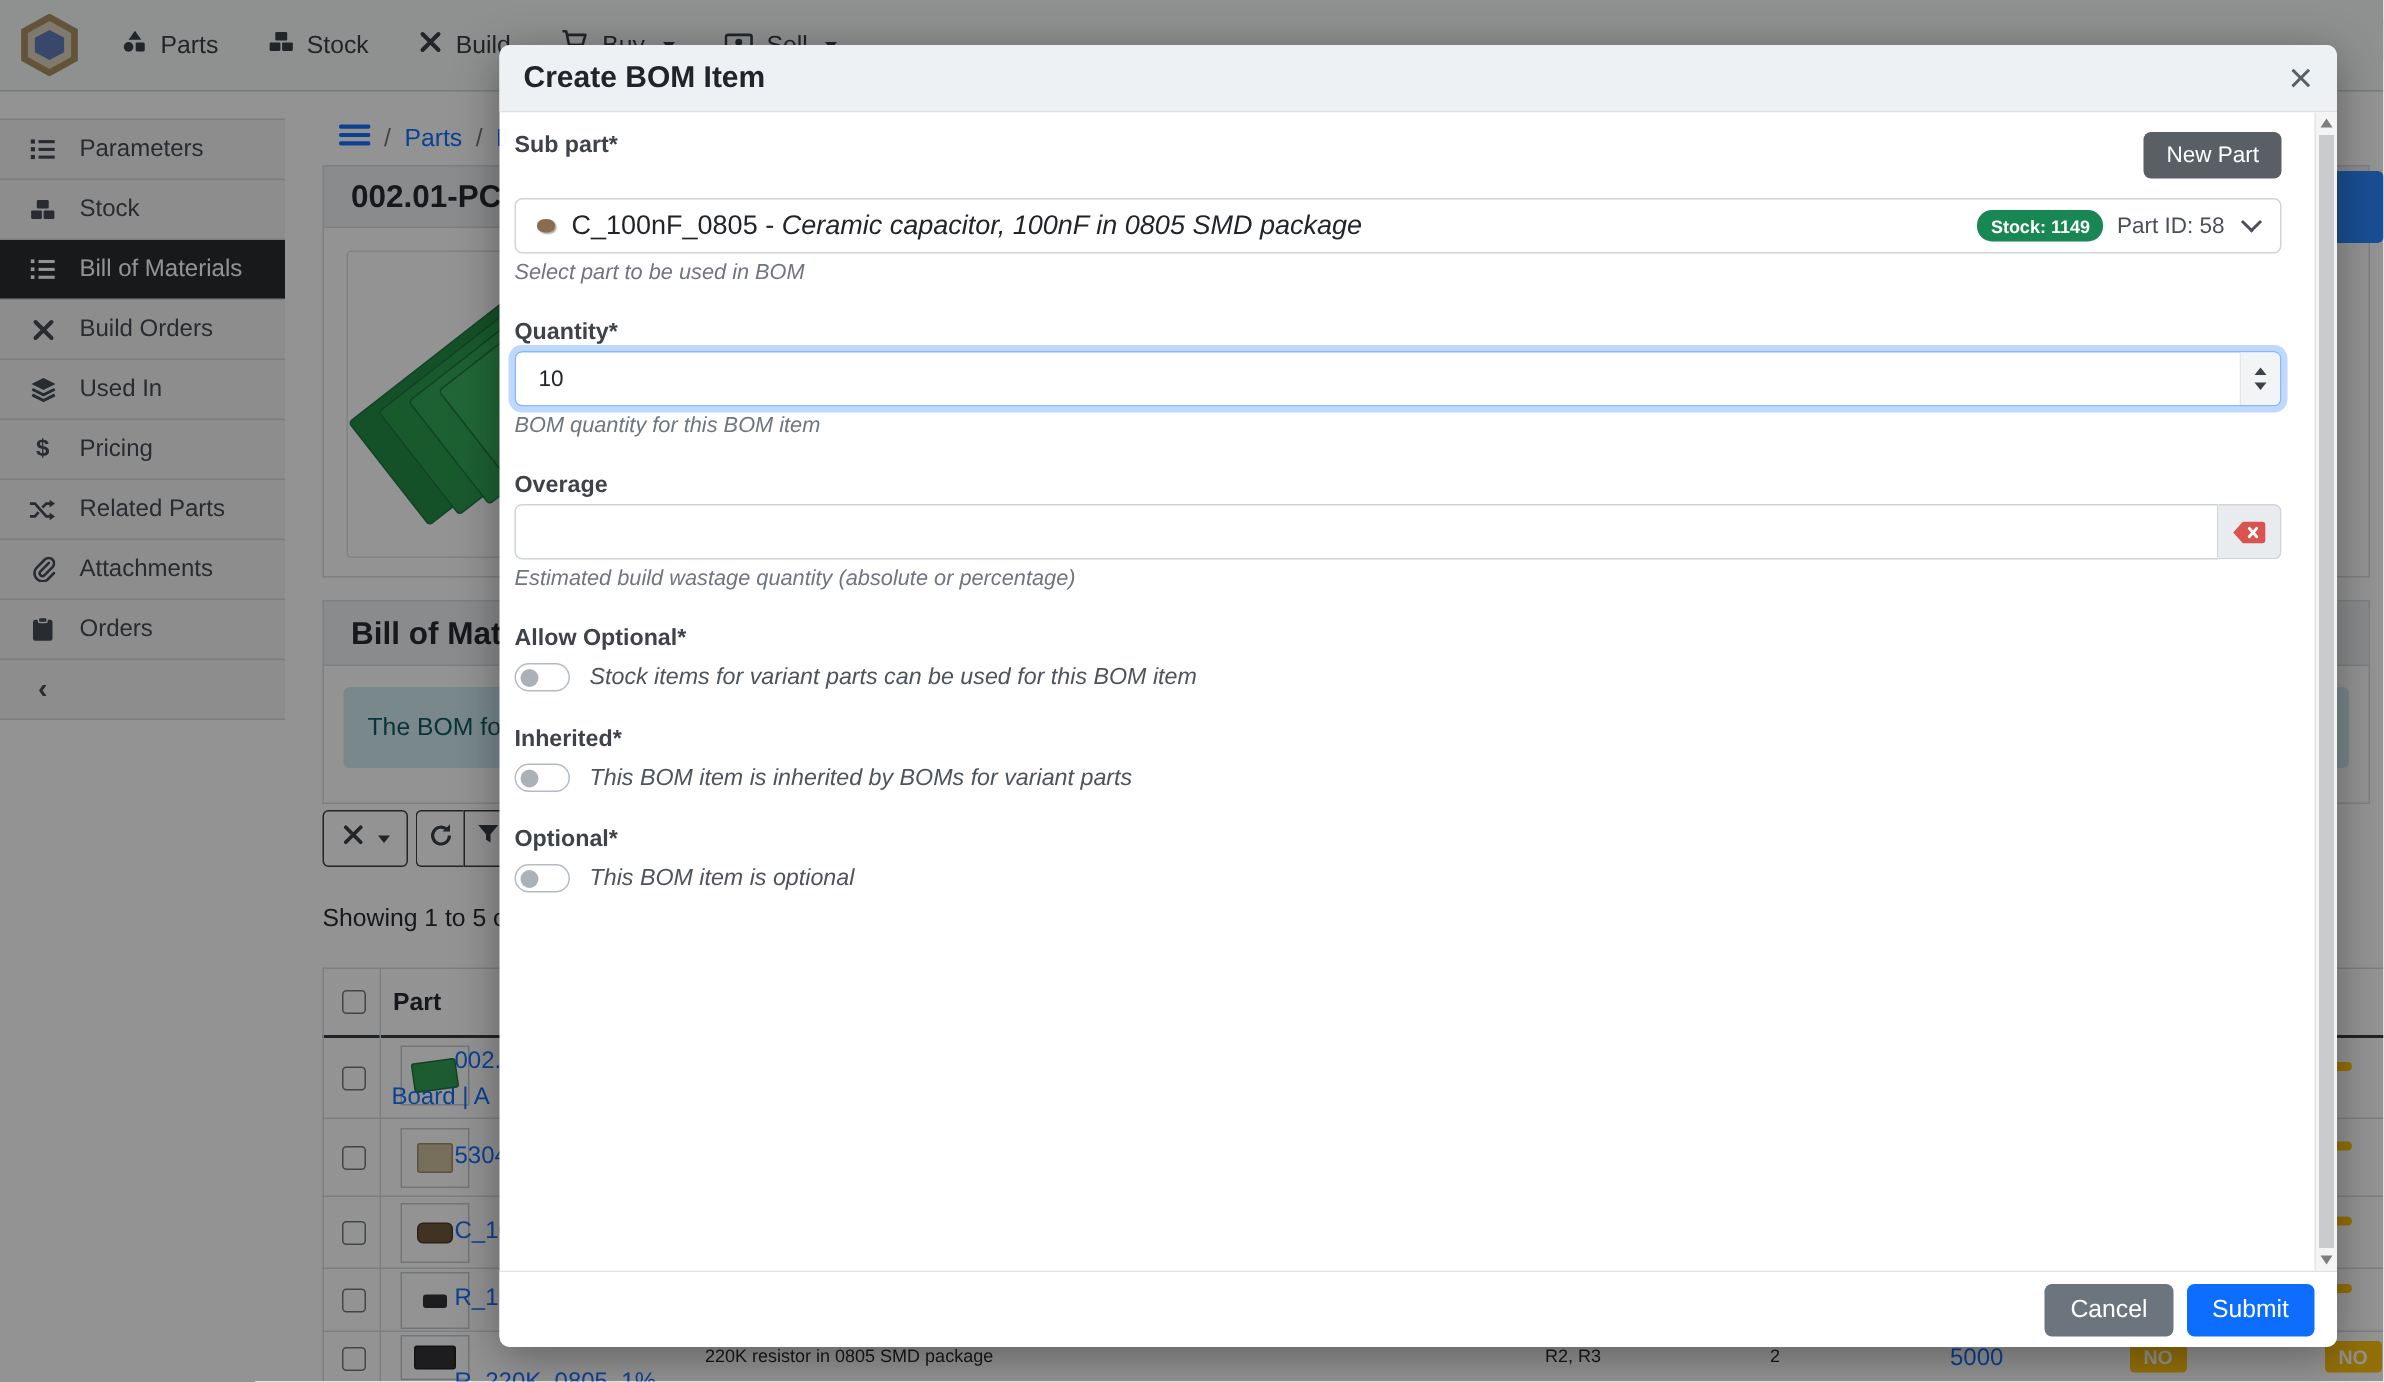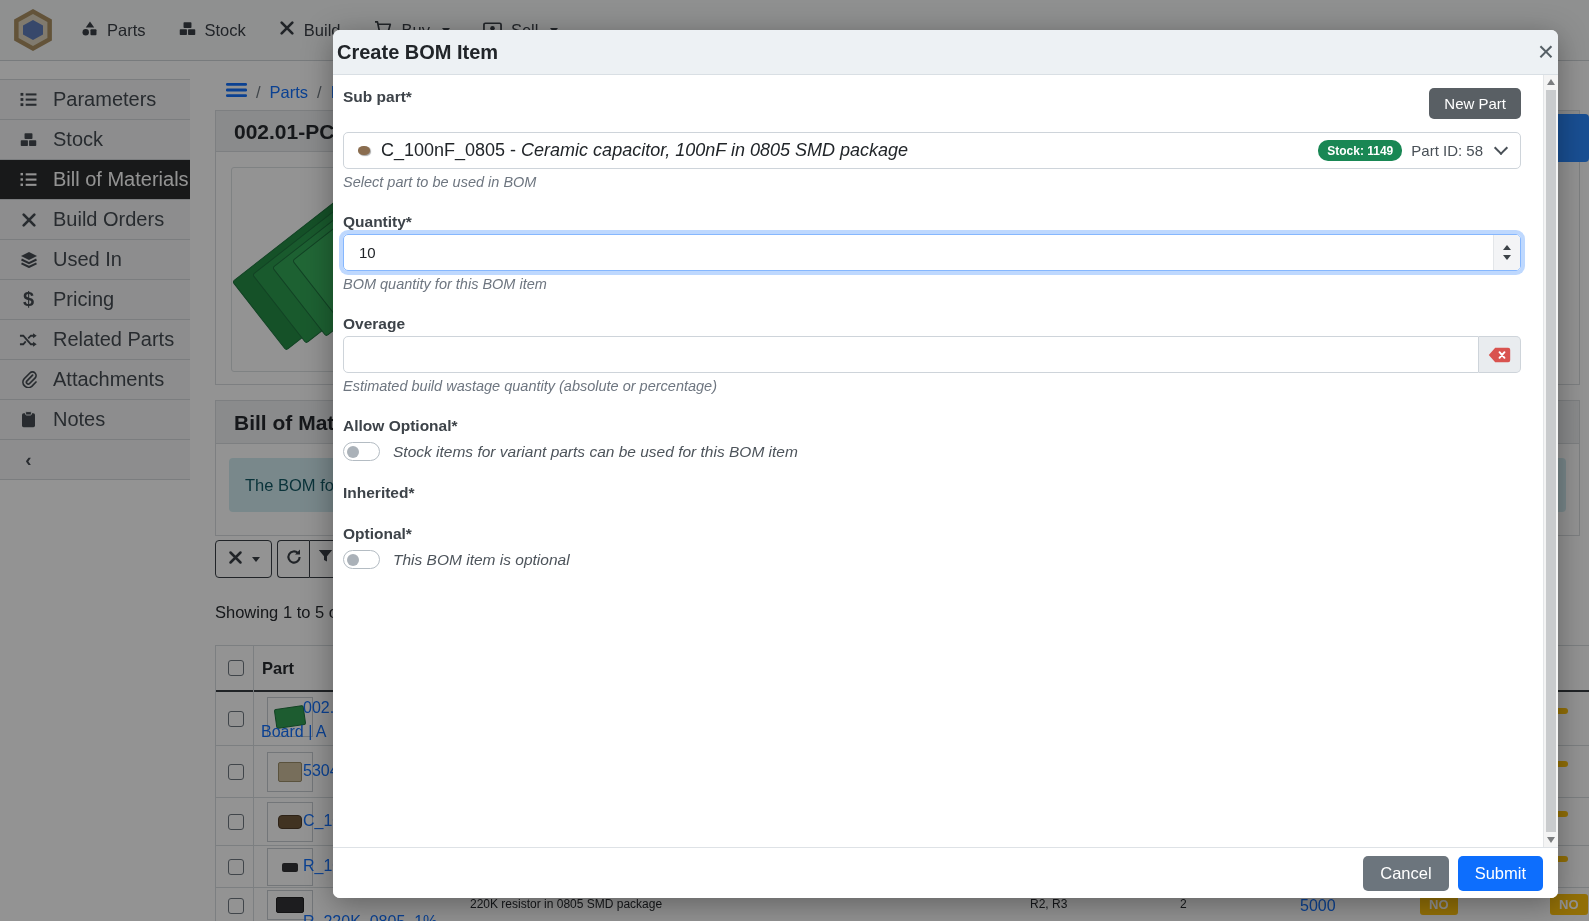--- a/index.html
+++ b/index.html
@@ -19,21 +19,21 @@
   .nav-items { display:flex; margin-left:27px; gap:33px; align-items:center; }
   .nav-item { display:flex; align-items:center; gap:9px; color:#343a40; font-size:16.5px; cursor:pointer; }
   .caret { width:0; height:0; border-left:4.5px solid transparent; border-right:4.5px solid transparent;
     border-top:5px solid #343a40; margin-left:3px; }
   .search-input { position:absolute; left:1480px; top:9px; width:109px; height:35px;
     border:1px solid #ced4da; border-radius:4px; background:#fff; padding:0 10px;
     font-size:15px; color:#495057; font-family:inherit; }
 
   .sidebar { position:absolute; left:0; top:79px; width:190px; z-index:1; border-top:1px solid #d4d8db; }
   .side-item { height:40px; display:flex; align-items:center; gap:13px; padding-left:17px;
-    background:#f4f5f6; border-bottom:1px solid #d4d8db; color:#40474e; font-size:20px; cursor:pointer; }
+    background:#f4f5f6; border-bottom:1px solid #d4d8db; color:#40474e; font-size:16px; cursor:pointer; }
   .side-item .icn { width:23px; display:flex; justify-content:center; align-items:center; color:#40474e; font-weight:700; }
   .side-item.active { background:#242628; color:#fff; }
   .side-item.active .icn { color:#fff; }
   .side-collapse { font-size:19px; font-weight:700; }
 
   .breadcrumb { position:absolute; left:226px; top:82px; display:flex; align-items:center; gap:9px;
     font-size:16.5px; color:#0d6efd; z-index:1; }
   .crumb-sep { color:#6c757d; }
   .crumb-link { color:#0d6efd; cursor:pointer; }
 
@@ -82,21 +82,21 @@
   .th-conn { width:24px; height:20px; background:#cdbd9c; border:1px solid #9a8b66; border-radius:2px; }
   .th-cap2 { width:24px; height:14px; background:#6e5437; border:1px solid #493722; border-radius:4px; }
   .th-res-s { width:16px; height:9px; background:#2e2e30; border-radius:2px; }
   .th-res { width:28px; height:16px; background:#2e2e30; border-radius:2px; border:1px solid #1c1c1e; }
 
   
   .backdrop { position:absolute; inset:0; background:rgba(8,8,8,0.44); z-index:10; }
   .modal { position:absolute; left:333px; top:30px; width:1225px; height:868px; background:#fff;
     border-radius:7px; z-index:20; box-shadow:0 6px 30px rgba(0,0,0,.35); }
   .m-header { height:45px; background:#edf1f4; border-bottom:1px solid #d9dfe4;
-    border-radius:7px 7px 0 0; display:flex; align-items:center; padding:0 4px; }
+    border-radius:7px 7px 0 0; display:flex; align-items:center; padding:0 16px; }
   .m-title { font-size:20px; font-weight:600; color:#212529; }
   .m-close { margin-left:auto; font-size:28px; color:#566066; line-height:1; cursor:pointer; font-weight:400; }
   .m-body { position:absolute; top:45px; bottom:51px; left:0; right:15px; padding:10px 22px 0 10px; overflow:hidden; }
   .m-footer { position:absolute; bottom:0; left:0; right:0; height:51px; background:#fff;
     border-top:1px solid #dee2e6; border-radius:0 0 7px 7px;
     display:flex; align-items:center; justify-content:flex-end; gap:9px; padding:0 15px; }
   .btn { border:none; border-radius:5px; color:#fff; font-size:16.5px; padding:8px 17px;
     font-family:inherit; cursor:pointer; }
   .btn-cancel { background:#6c757d; }
   .btn-submit { background:#0d6efd; }
@@ -279,21 +279,21 @@
       </span>
     <span>Attachments</span>
   </div>
   <div class="side-item">
     <span class="icn">
         <svg width="15" height="17" viewBox="0 0 15 17">
           <rect x="1" y="2.2" width="13" height="14" rx="1.6" fill="currentColor"></rect>
           <rect x="4.6" y="0.6" width="5.8" height="3.4" rx="1" fill="currentColor" stroke="#f4f5f6" stroke-width="1"></rect>
         </svg>
       </span>
-    <span>Notes</span>
+    <span>Orders</span>
   </div>
   <div class="side-item side-collapse">
     <span class="icn">‹</span>
   </div>
 </aside>
 
 <div class="breadcrumb">
   <span><svg width="21" height="16" viewBox="0 0 21 16">
         <rect y="1" width="21" height="2.8" rx="1.2" fill="currentColor"></rect>
         <rect y="6.6" width="21" height="2.8" rx="1.2" fill="currentColor"></rect>
@@ -458,20 +458,26 @@
       <div class="toggle-row">
         <span class="switch">
             <span class="knob"></span>
           </span>
         <span class="toggle-help">Stock items for variant parts can be used for this BOM item</span>
       </div>
     </div>
 
     <div class="form-group">
       <div class="f-label">Inherited*</div>
+      <div class="toggle-row">
+        <span class="switch">
+            <span class="knob"></span>
+          </span>
+        <span class="toggle-help">This BOM item is inherited by BOMs for variant parts</span>
+      </div>
     </div>
 
     <div class="form-group">
       <div class="f-label">Optional*</div>
       <div class="toggle-row">
         <span class="switch">
             <span class="knob"></span>
           </span>
         <span class="toggle-help">This BOM item is optional</span>
       </div>

